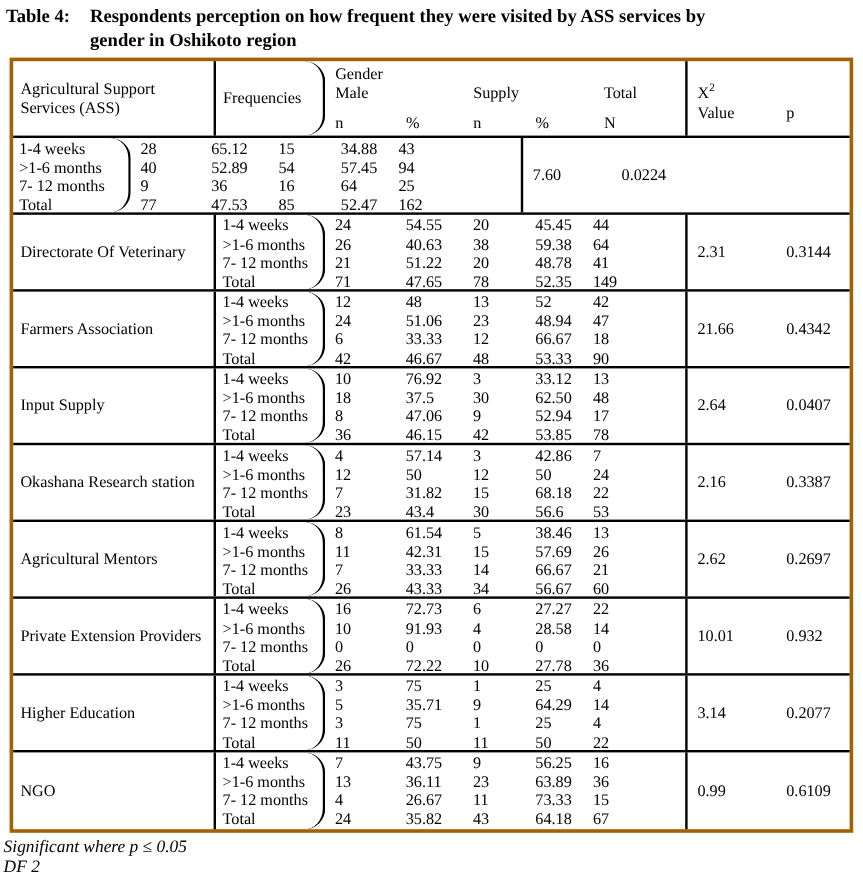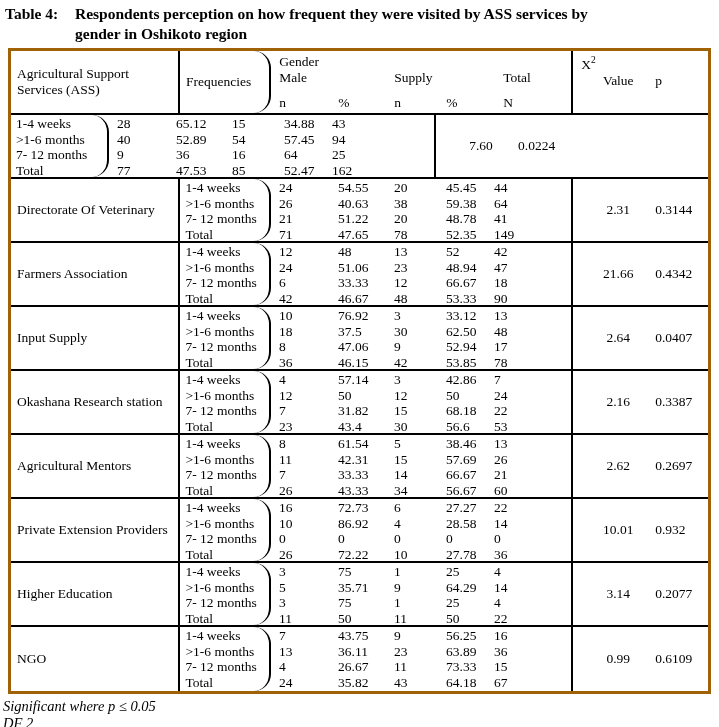--- a/index.html
+++ b/index.html
@@ -33,25 +33,25 @@
 
   
   .hrow { height:64px; }
   .hcell { display:flex; align-items:center; padding-left:6px; padding-right:4px; line-height:16px; }
   .h-gender { display:flex; flex-direction:column; padding-top:3px; }
   .g-line1 { padding-left:8px; line-height:16px; }
   .g-line2 { display:flex; line-height:16px; }
   .g-male  { width:123px; padding-left:8px; box-sizing:border-box; }
   .g-female{ width:109px; }
   .g-line3 { margin-top:9px; }
-  .h-chi { display:flex; flex-direction:column; padding-top:1px; }
+  .h-chi { display:flex; flex-direction:column; padding-top:15px; }
   .chi-line1 { padding-left:8px; line-height:16px; }
   .chi-line1 sup { font-size:9.5px; }
   .chi-line2 { display:flex; line-height:16px; }
-  .chi-val { width:82px; padding-left:8px; box-sizing:border-box;text-align:center; }
+  .chi-val { width:82px; padding-left:8px; box-sizing:border-box; }
 
   
   .grid-row { display:flex; line-height:15.5px; }
   .cell { box-sizing:border-box; padding-left:8px; white-space:nowrap; }
   .c0{width:59px;} .c1{width:56px;} .c2{width:52px;} .c3{width:48px;} .c4{flex:1;}
   .hN { padding-left:17px; }
 
   
   .block { height:64px; }
   .bcell { display:flex; align-items:center; padding:0 10px 0 6px; line-height:16px; }
@@ -382,21 +382,21 @@
     <div class="c-gender dcell">
             <div class="grid-row">
               <span class="cell c0">16</span>
               <span class="cell c1">72.73</span>
               <span class="cell c2">6</span>
               <span class="cell c3">27.27</span>
               <span class="cell c4">22</span>
             </div>
             <div class="grid-row">
               <span class="cell c0">10</span>
-              <span class="cell c1">86.92</span>
+              <span class="cell c1">91.93</span>
               <span class="cell c2">4</span>
               <span class="cell c3">28.58</span>
               <span class="cell c4">14</span>
             </div>
             <div class="grid-row">
               <span class="cell c0">0</span>
               <span class="cell c1">0</span>
               <span class="cell c2">0</span>
               <span class="cell c3">0</span>
               <span class="cell c4">0</span>

